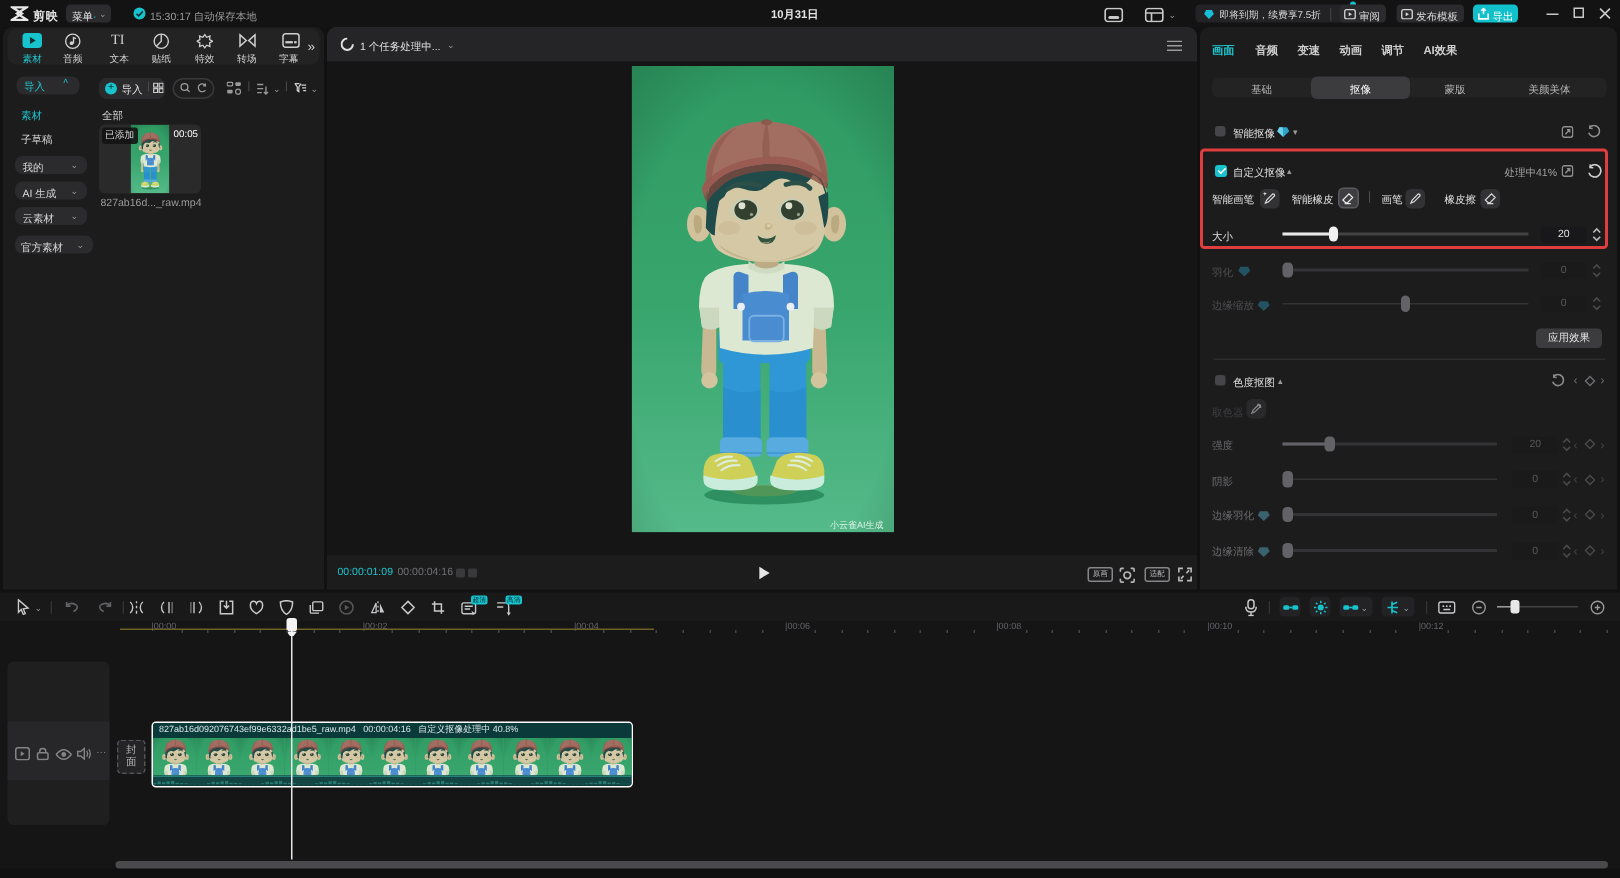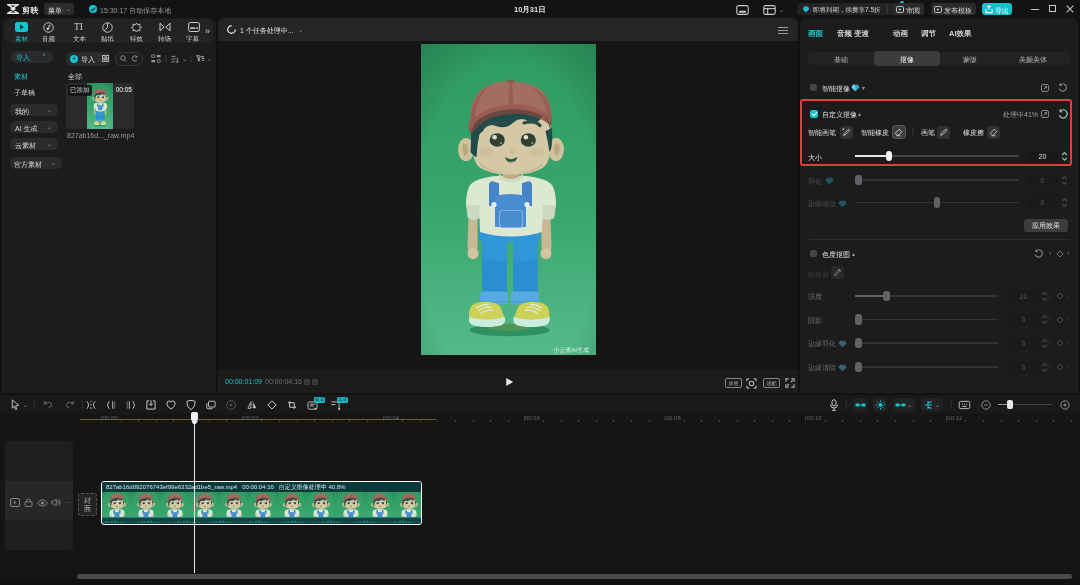--- a/index.html
+++ b/index.html
@@ -317,21 +317,21 @@
         <path d="M1 4 L1 1 L4 1 M7 1 L10 1 L10 4 M10 7 L10 10 L7 10 M4 10 L1 10 L1 7" fill="none" stroke="#b8b8ba" stroke-width="1.2"></path>
         <path d="M2.5 8.5 L4.5 6.5 M6.5 4.5 L8.5 2.5" stroke="#b8b8ba" stroke-width="1.2"></path>
       </svg>
   </div>
 </div>
 
 <div class="abs" id="rightpanel" style="left:800px;top:18px;width:278px;height:375px;background:#1c1c1d;border-radius:6px 6px 0 0;">
   
   <div class="abs cyan" style="left:8px;top:11px;font-size:7.5px;font-weight:bold;">画面</div>
   <div class="abs" style="left:37px;top:11px;font-size:7.5px;color:#cfcfd0;font-weight:bold;">音频</div>
-  <div class="abs" style="left:54px;top:11px;font-size:7.5px;color:#cfcfd0;font-weight:bold;">变速</div>
+  <div class="abs" style="left:65px;top:11px;font-size:7.5px;color:#cfcfd0;font-weight:bold;">变速</div>
   <div class="abs" style="left:93px;top:11px;font-size:7.5px;color:#cfcfd0;font-weight:bold;">动画</div>
   <div class="abs" style="left:121px;top:11px;font-size:7.5px;color:#cfcfd0;font-weight:bold;">调节</div>
   <div class="abs" style="left:149px;top:11px;font-size:7.5px;color:#cfcfd0;font-weight:bold;">AI效果</div>
   
   <div class="abs" style="left:8px;top:34px;width:263px;height:13px;background:#232324;border-radius:4px;"></div>
   <div class="abs" style="left:74px;top:33px;width:66px;height:15px;background:#3c3c3e;border-radius:4px;"></div>
   <div class="abs" style="left:34px;top:37px;font-size:7px;color:#b4b4b5;">基础</div>
   <div class="abs" style="left:100px;top:37px;font-size:7px;color:#fff;">抠像</div>
   <div class="abs" style="left:163px;top:37px;font-size:7px;color:#b4b4b5;">蒙版</div>
   <div class="abs" style="left:219px;top:37px;font-size:7px;color:#b4b4b5;">美颜美体</div>

